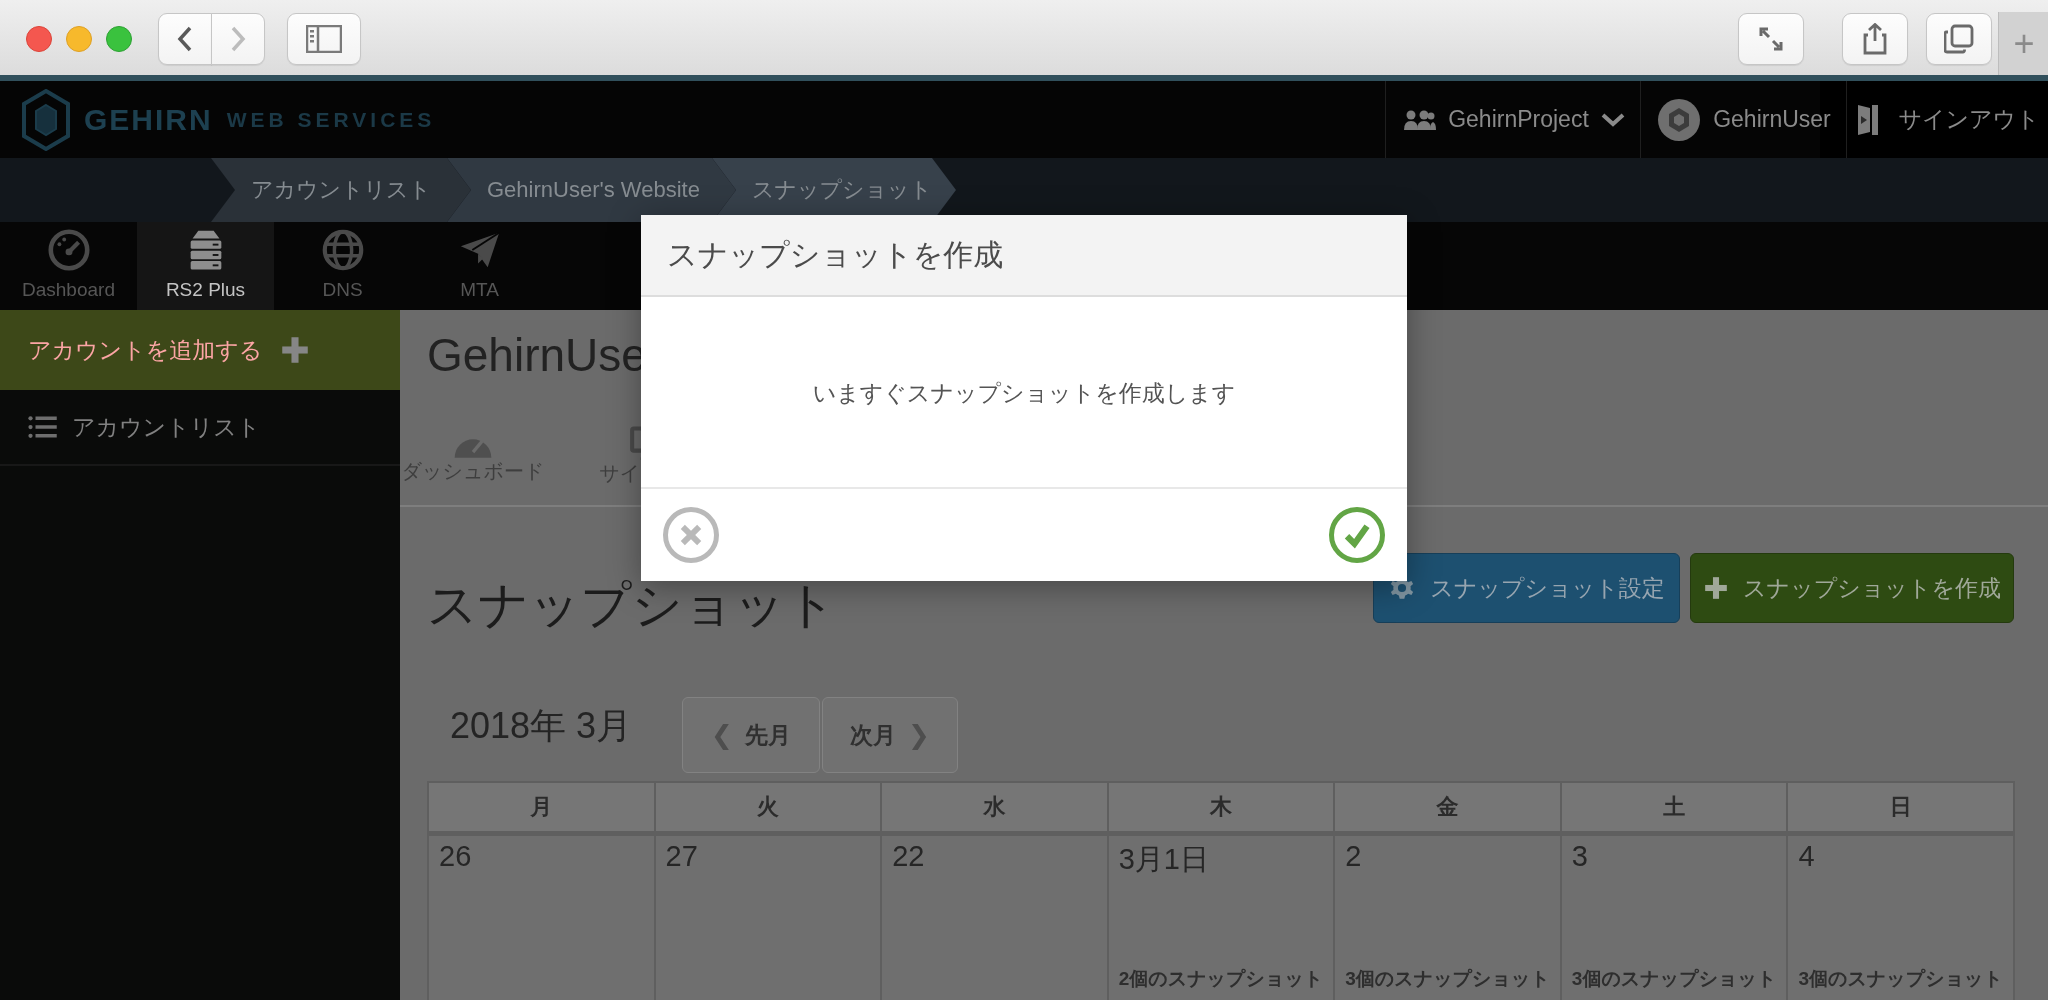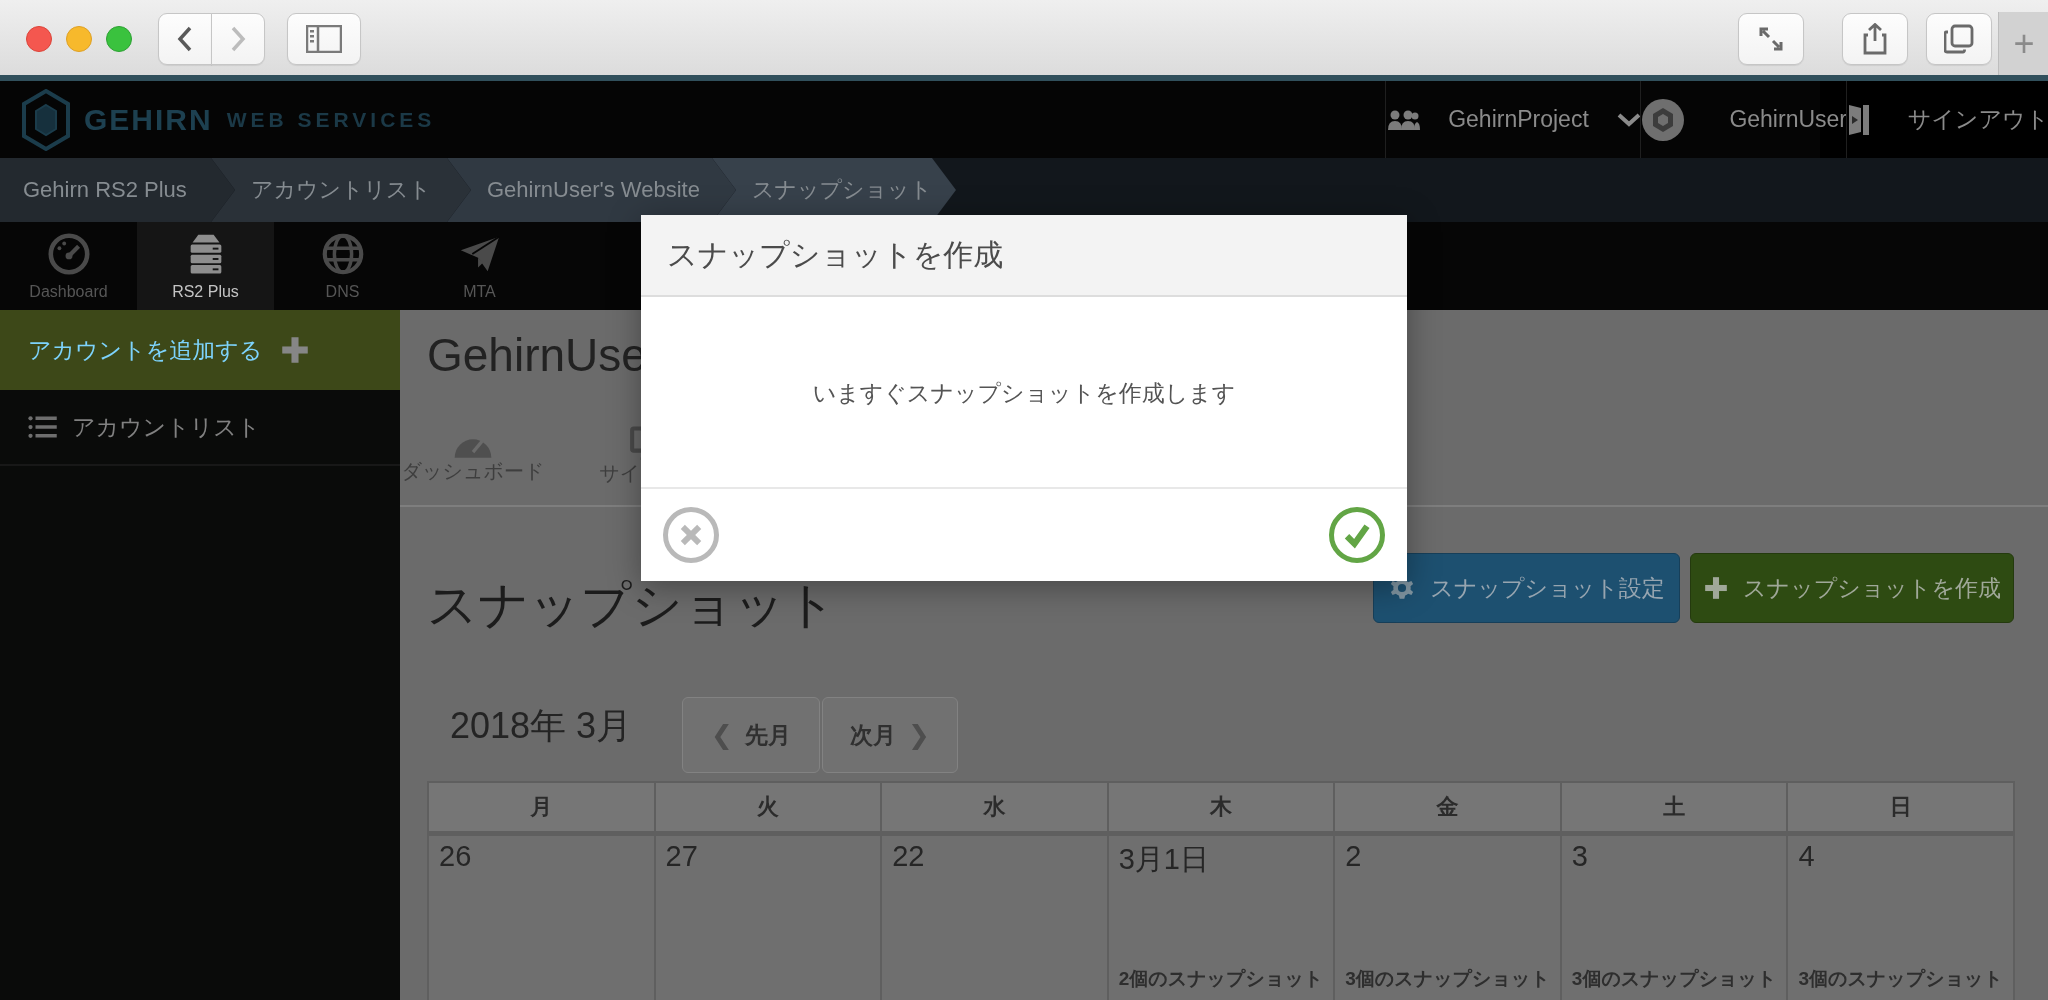--- a/index.html
+++ b/index.html
@@ -17,41 +17,41 @@
         box-shadow:0 1px 1px rgba(0,0,0,.08);color:#646464;}
   .cbtn svg{display:block;}
   .newtab{left:1998px;top:12px;width:50px;height:63px;background:#d2d2d2;border-left:1px solid #bdbdbd;
           display:flex;align-items:center;justify-content:center;font-size:36px;color:#8b8b8b;font-weight:300;}
   .tealline{left:0;top:75px;width:2048px;height:6px;background:#31505c;}
   
   .apphdr{left:0;top:81px;width:1820px;height:77px;background:#050505;}
   .brand{left:22px;top:0;height:77px;display:flex;align-items:center;gap:14px;}
   .brandname{color:#1d4050;font-size:30px;font-weight:bold;letter-spacing:2px;}
   .brandsub{color:#1b3947;font-size:21px;letter-spacing:4px;font-weight:bold;}
-  .hsec{top:0;height:77px;border-left:1px solid #1f1f1f;display:flex;align-items:center;justify-content:space-between;
+  .hsec{top:0;height:77px;border-left:1px solid #1f1f1f;display:flex;align-items:center;justify-content:center;
         gap:12px;color:#8b8b8b;font-size:23px;}
   
   .crumbbar{left:0;top:158px;width:2048px;height:64px;background:#12171c;}
   .crumb{top:0;height:64px;display:flex;align-items:center;color:#868c91;font-size:22px;
          padding-left:40px;box-sizing:border-box;}
   .c0{left:0;width:235px;background:#23292f;clip-path:polygon(0 0,calc(100% - 24px) 0,100% 50%,calc(100% - 24px) 100%,0 100%);padding-left:23px;z-index:4;}
   .c1{left:211px;width:260px;background:#2a3138;clip-path:polygon(0 0,calc(100% - 24px) 0,100% 50%,calc(100% - 24px) 100%,0 100%,24px 50%);z-index:3;}
   .c2{left:447px;width:289px;background:#303942;clip-path:polygon(0 0,calc(100% - 24px) 0,100% 50%,calc(100% - 24px) 100%,0 100%,24px 50%);z-index:2;}
   .c3{left:712px;width:244px;background:#37414b;clip-path:polygon(0 0,calc(100% - 24px) 0,100% 50%,calc(100% - 24px) 100%,0 100%,24px 50%);z-index:1;}
   
   .navbar{left:0;top:222px;width:2048px;height:88px;background:#060606;}
   .navitem{top:0;width:137px;height:88px;display:flex;flex-direction:column;align-items:center;
            justify-content:flex-end;padding-bottom:9px;box-sizing:border-box;color:#4a4a4a;}
-  .navitem .lbl{font-size:16px;color:#565656;margin-top:6px;}
+  .navitem .lbl{font-size:19px;color:#565656;margin-top:6px;}
   .navitem.active{background:#151515;color:#8e8e8e;}
   .navitem.active .lbl{color:#c4c4c4;}
   
   .sidebar{left:0;top:310px;width:400px;height:690px;background:#0a0b0a;}
   .addacct{left:0;top:0;width:400px;height:80px;background:#3d4818;display:flex;align-items:center;
-           color:#7dd3fc;font-size:23px;padding-left:28px;box-sizing:border-box;gap:16px;}
+           color:#fca5a5;font-size:23px;padding-left:28px;box-sizing:border-box;gap:16px;}
   .acctlist{left:0;top:80px;width:400px;height:76px;display:flex;align-items:center;gap:14px;
             color:#818181;font-size:23px;padding-left:28px;box-sizing:border-box;border-bottom:2px solid #181818;}
   
   .main{left:400px;top:310px;width:1648px;height:690px;background:#6b6b6b;overflow:hidden;}
   .sitetitle{left:27px;top:18px;font-size:46px;color:#222;}
   .tab{display:flex;flex-direction:column;align-items:center;color:#4a4a4a;}
   .tab .tlbl{font-size:20px;color:#3e3e3e;white-space:nowrap;}
   .tabline{left:0;top:195px;width:1648px;height:2px;background:#7e7e7e;}
   .pagetitle{left:27px;top:262px;font-size:50px;color:#1c1c1c;}
   .btn{top:243px;height:70px;border-radius:6px;display:flex;align-items:center;justify-content:center;
@@ -174,23 +174,20 @@
     <svg width="30" height="34" viewBox="0 0 30 34">
       <path d="M2 2 L14 5 L14 29 L2 32 Z" fill="#7c7c7c"></path>
       <rect x="16" y="2" width="6" height="30" fill="#7c7c7c"></rect>
       <path d="M11 17 L5 13 L5 21 Z" fill="#2b2b2b"></path>
     </svg>
     <span>サインアウト</span>
   </div>
 </div>
 
 <div class="abs crumbbar">
-  <div class="abs crumb c0">
-      <span>Gehirn RS2 Plus</span>
-    </div>
   <div class="abs crumb c1">
       <span>アカウントリスト</span>
     </div>
   <div class="abs crumb c2">
       <span>GehirnUser's Website</span>
     </div>
   <div class="abs crumb c3">
       <span>スナップショット</span>
     </div>
 </div>

